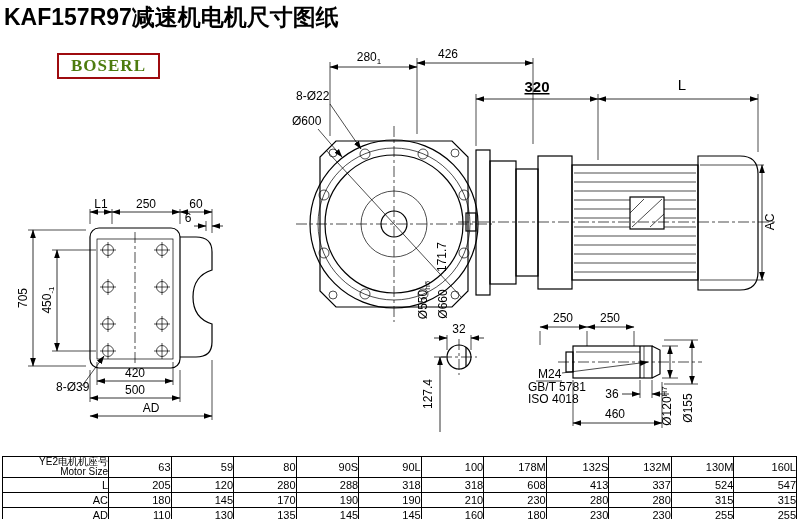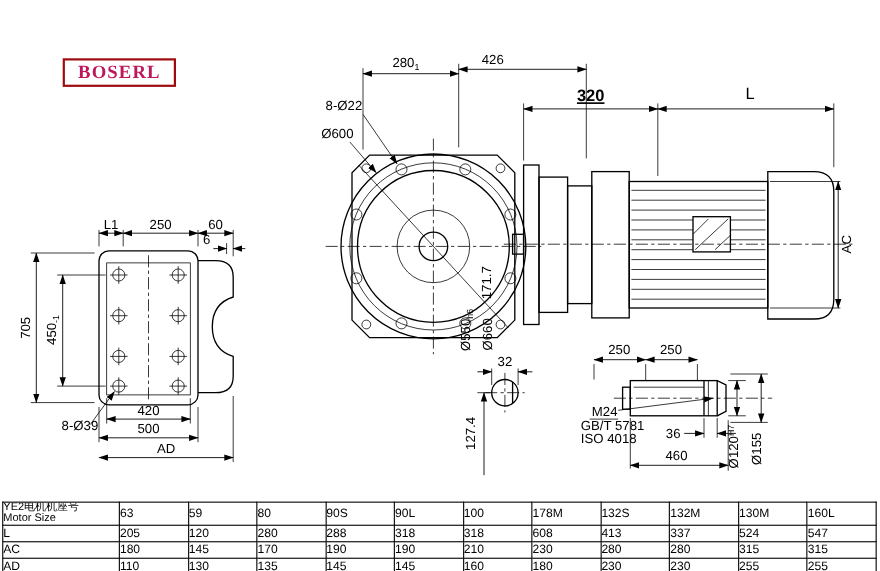--- a/index.html
+++ b/index.html
@@ -1,42 +1,43 @@
 <!DOCTYPE html>
 <html><head>
 <meta charset="utf-8">
 <style>
   html,body{margin:0;padding:0;background:#fff}
   .page{position:relative;width:800px;height:519px;background:#fff;overflow:hidden;
         font-family:"Liberation Sans",sans-serif;color:#000}
   .title{position:absolute;left:4px;top:2px;font-size:23px;font-weight:bold;white-space:nowrap}
   .logo{position:absolute;left:57px;top:53px;border:2px solid #9e0b0f;padding:1px 12px;
-        font-family:"Liberation Serif",serif;font-size:17px;font-weight:bold;color:#be185d;
+        font-family:"Liberation Serif",serif;font-size:17px;font-weight:bold;color:#4d7c0f;
         letter-spacing:1px;background:#fff}
   svg.drawing{position:absolute;left:0;top:0}
   svg text{font-family:"Liberation Sans",sans-serif;font-size:12px;fill:#000}
   .ol{stroke:#000;stroke-width:1.2;fill:none}
   .olf{stroke:#000;stroke-width:1.2;fill:#fff}
   .tl{stroke:#000;stroke-width:0.7;fill:none}
   .dl{stroke:#000;stroke-width:0.8;fill:none}
   .cl{stroke:#000;stroke-width:0.7;fill:none;stroke-dasharray:11 3 3 3}
   .big{font-size:15px}
   .bold{font-weight:bold}
   .dim-table{position:absolute;left:2px;top:456px;width:795px;border-collapse:collapse;
              table-layout:fixed;font-size:11px;background:#fff}
-  .dim-table th,.dim-table td{border:1px solid #000;text-align:left;vertical-align:middle;
+  .dim-table th,.dim-table td{border:1px solid #000;text-align:right;vertical-align:middle;
              padding:0;font-weight:normal;height:14px;white-space:nowrap;overflow:hidden}
   .dim-table tr.hdr th{height:20px}
   .hdr-cn,.hdr-en{font-size:10px;line-height:10px}
 </style>
 </head>
 <body>
 
 <div class="page">
 
+  <div class="title">KAF157R97减速机电机尺寸图纸</div>
   <div class="logo">BOSERL</div>
 
   <svg class="drawing" width="800" height="455" viewBox="0 0 800 455">
     <defs>
       <marker id="ae" viewBox="0 0 10 10" refX="9" refY="5" markerWidth="9" markerHeight="9" markerUnits="userSpaceOnUse" orient="auto">
           <path d="M0,1.8L9.5,5L0,8.2Z" fill="#000"></path>
         </marker>
       <marker id="as" viewBox="0 0 10 10" refX="1" refY="5" markerWidth="9" markerHeight="9" markerUnits="userSpaceOnUse" orient="auto">
           <path d="M10,1.8L0.5,5L10,8.2Z" fill="#000"></path>
         </marker>

